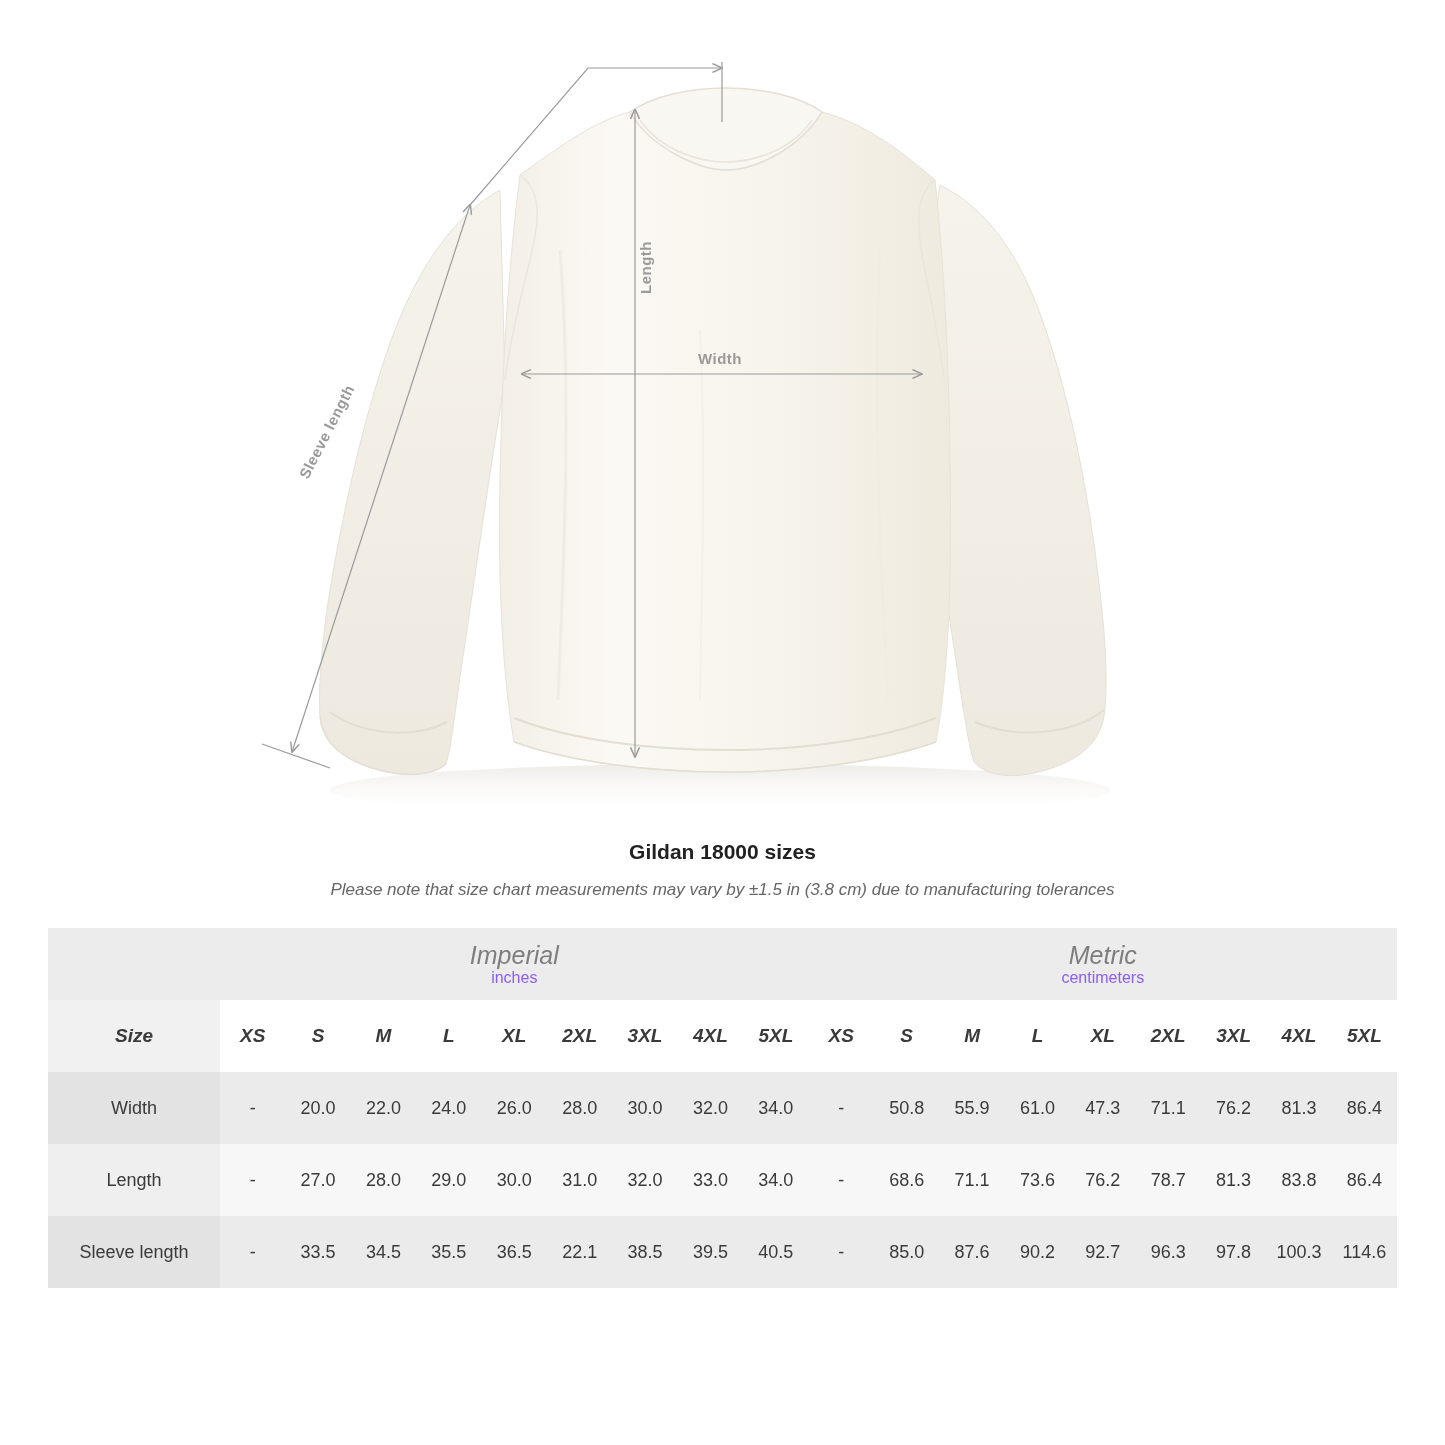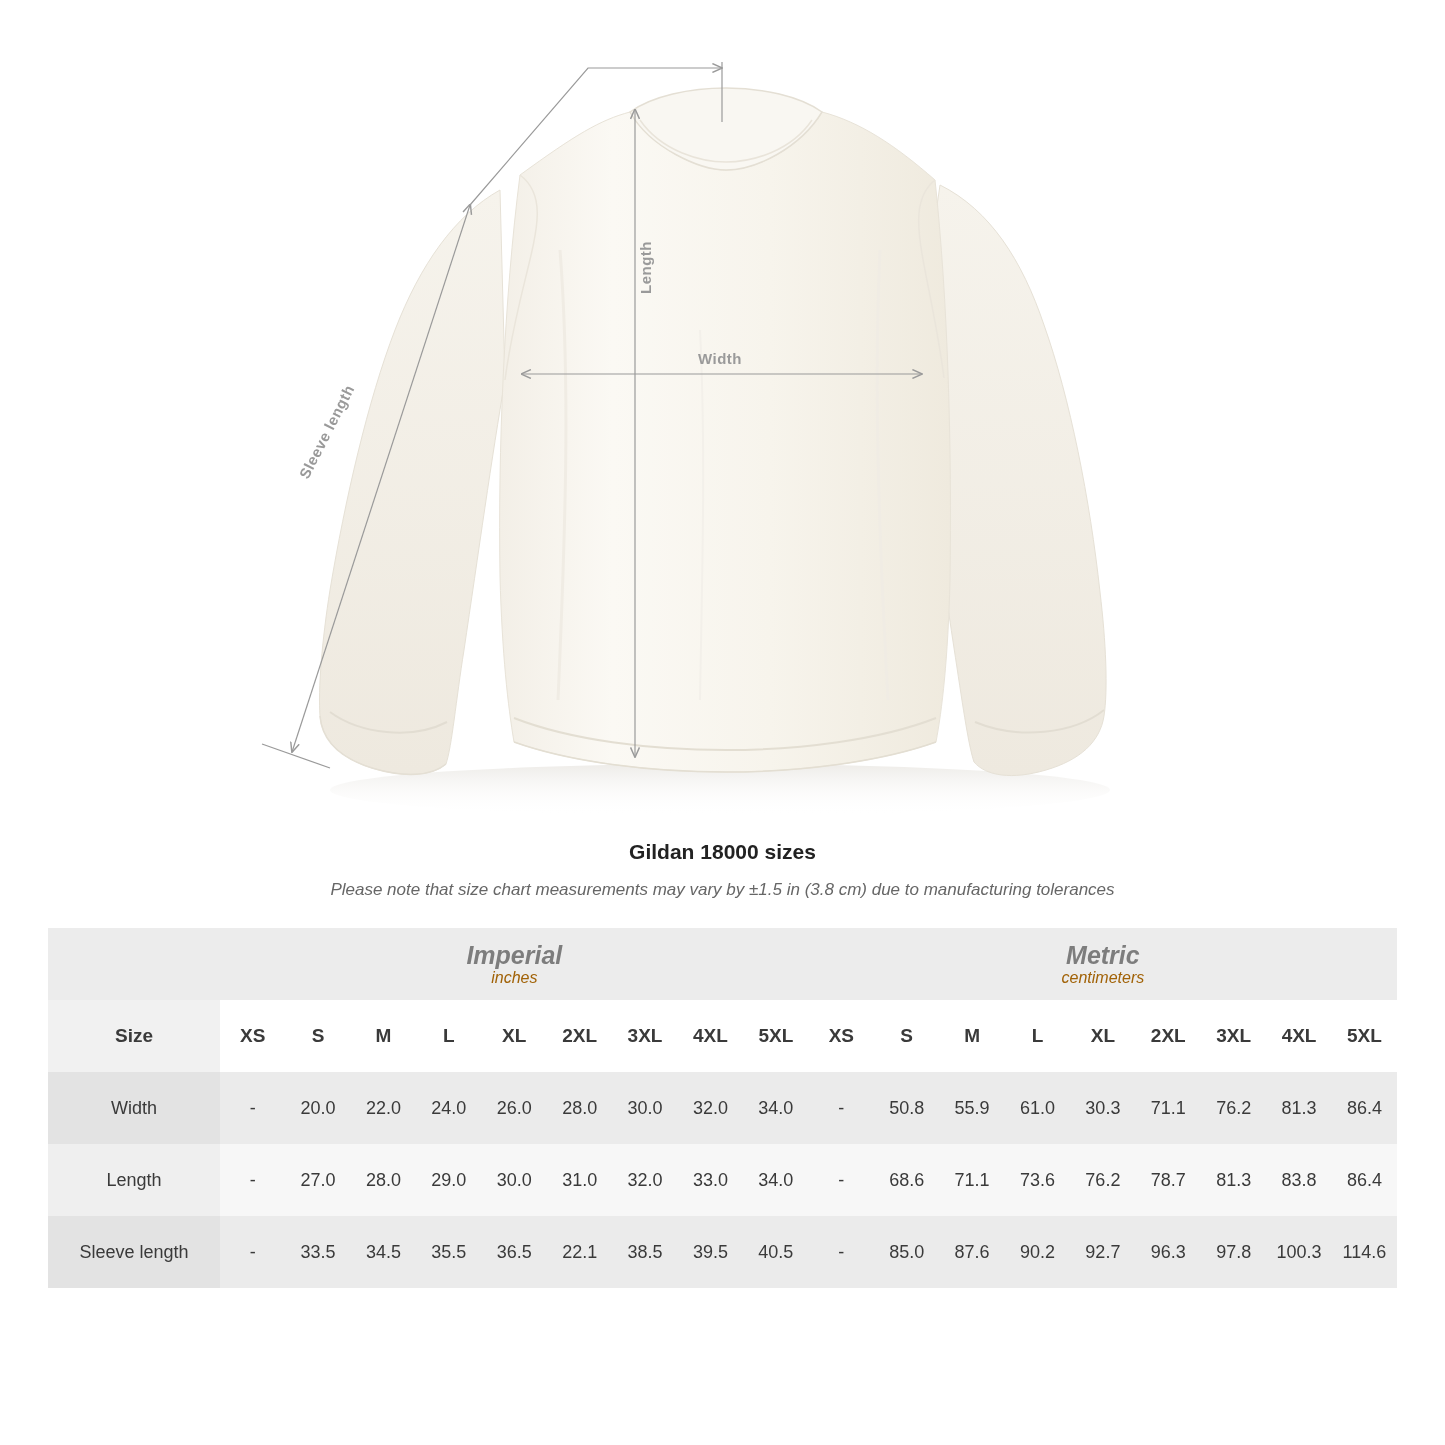--- a/index.html
+++ b/index.html
@@ -89,35 +89,34 @@
     height: 72px;
     font-weight: normal;
   }
   .unit-head {
     background: #ececec;
     height: 108px;
   }
   .unit-head .u-name {
     font-size: 25px;
     font-style: italic;
-    font-weight: bold;
+    font-weight: normal;
     color: #7d7d7d;
     line-height: 1.15;
   }
   .unit-head .u-sub {
     font-size: 16px;
-    font-style: italic;
-    color: #a16207;
+    color: #8b5cf6;
   }
   .row-head {
     font-weight: bold;
     color: #333333;
     font-size: 19px;
   }
-  tr.r-head td { background: #ffffff; font-weight: bold; font-size: 19px; }
+  tr.r-head td { background: #ffffff; font-weight: bold; font-size: 19px; font-style: italic; }
   tr.r-head td.row-head { background: #f1f1f1; }
   tr.r-alt td { background: #ebebeb; }
   tr.r-alt td.row-head { background: #e3e3e3; }
   tr.r-norm td { background: #f7f7f7; }
   tr.r-norm td.row-head { background: #efefef; }
   col.c-label { width: 172px; }
   col.c-cell { width: 65.4px; }
 </style>
 </head>
 <body>
@@ -270,21 +269,21 @@
         <td>24.0</td>
         <td>26.0</td>
         <td>28.0</td>
         <td>30.0</td>
         <td>32.0</td>
         <td>34.0</td>
         <td>-</td>
         <td>50.8</td>
         <td>55.9</td>
         <td>61.0</td>
-        <td>30.3</td>
+        <td>47.3</td>
         <td>71.1</td>
         <td>76.2</td>
         <td>81.3</td>
         <td>86.4</td>
       </tr>
 
       <tr class="r-norm">
         <td class="row-head">Length</td>
         <td>-</td>
         <td>27.0</td>

